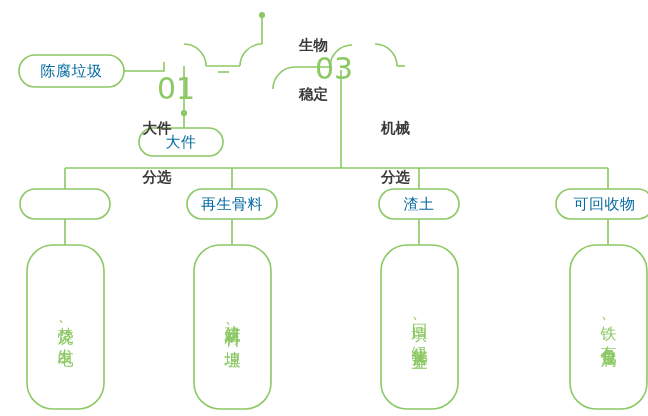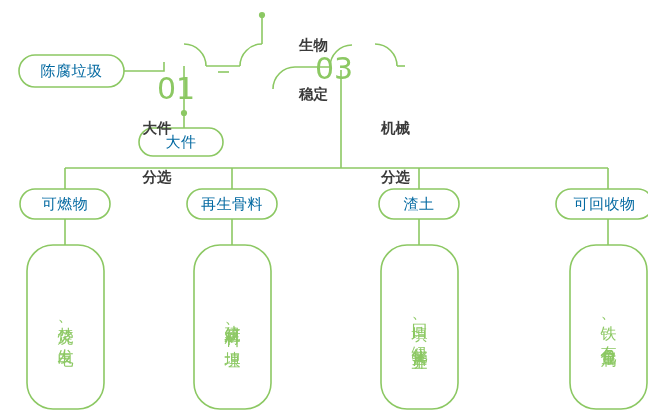--- a/index.html
+++ b/index.html
@@ -165,23 +165,20 @@
 
   <div class="lbl proc-note left-al" style="left:352px; top:88px; width:58px;">
     <div>机械</div>
     <div>分选</div>
   </div>
 
   <div class="pill" style="left:139px; top:128px; width:84px; height:28px;">
     <div class="pill-text">大件</div>
   </div>
 
-  <div class="pill" style="left:20px; top:189px; width:90px; height:30px;">
-    <div class="pill-text">可燃物</div>
-  </div>
   <div class="pill" style="left:379px; top:189px; width:80px; height:30px;">
     <div class="pill-text">渣土</div>
   </div>
   <div class="pill" style="left:187px; top:189px; width:90px; height:30px;">
     <div class="pill-text">再生骨料</div>
   </div>
   <div class="pill" style="left:556px; top:189px; width:97px; height:30px;">
     <div class="pill-text">可回收物</div>
   </div>
 

